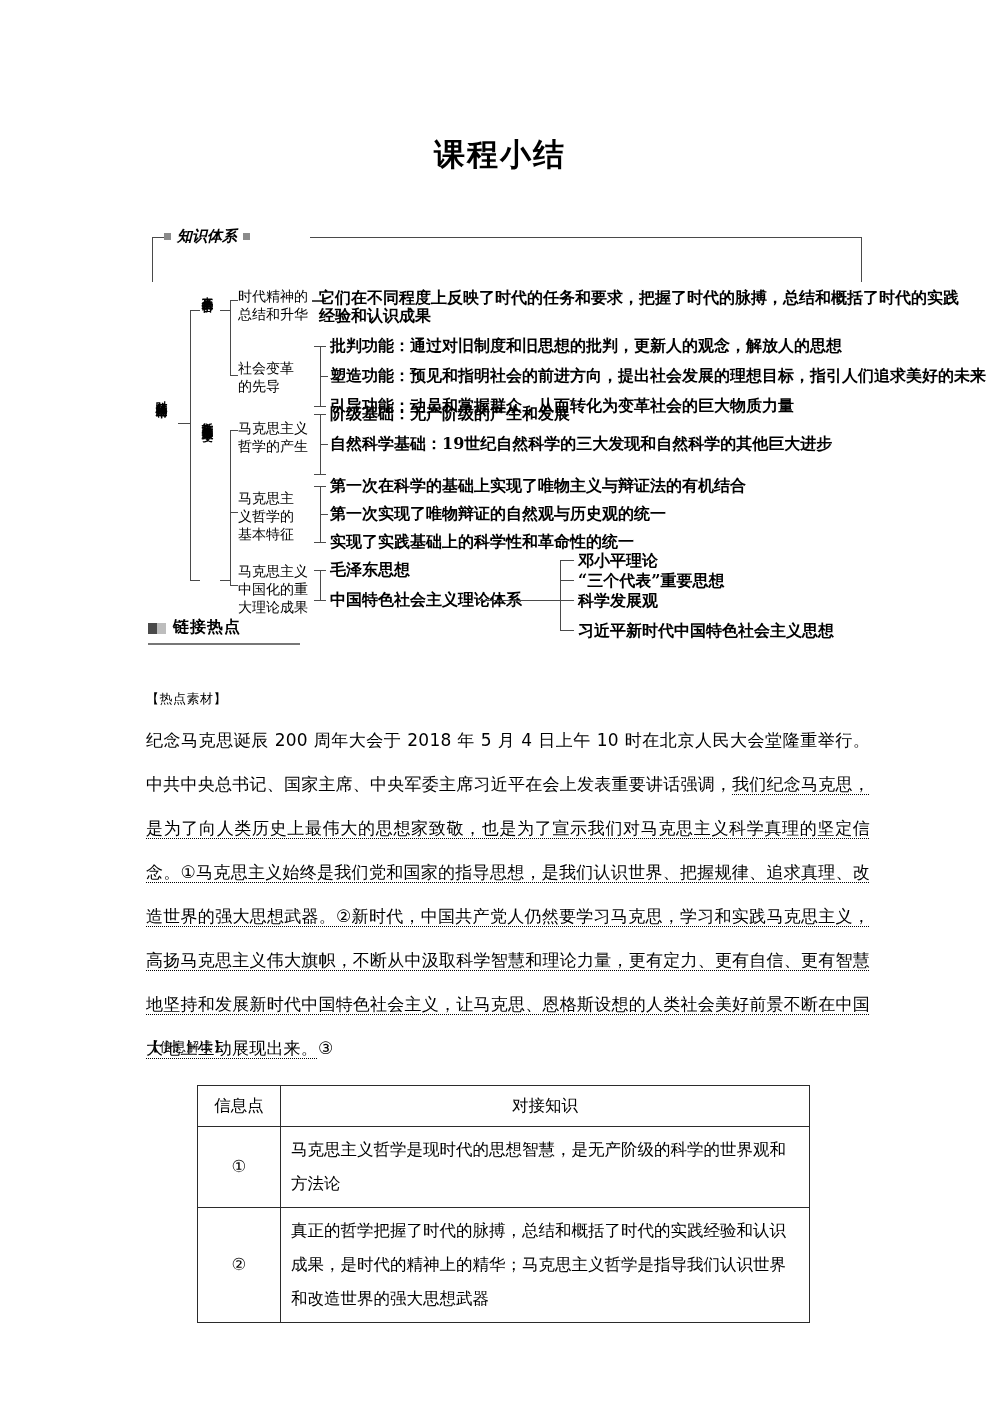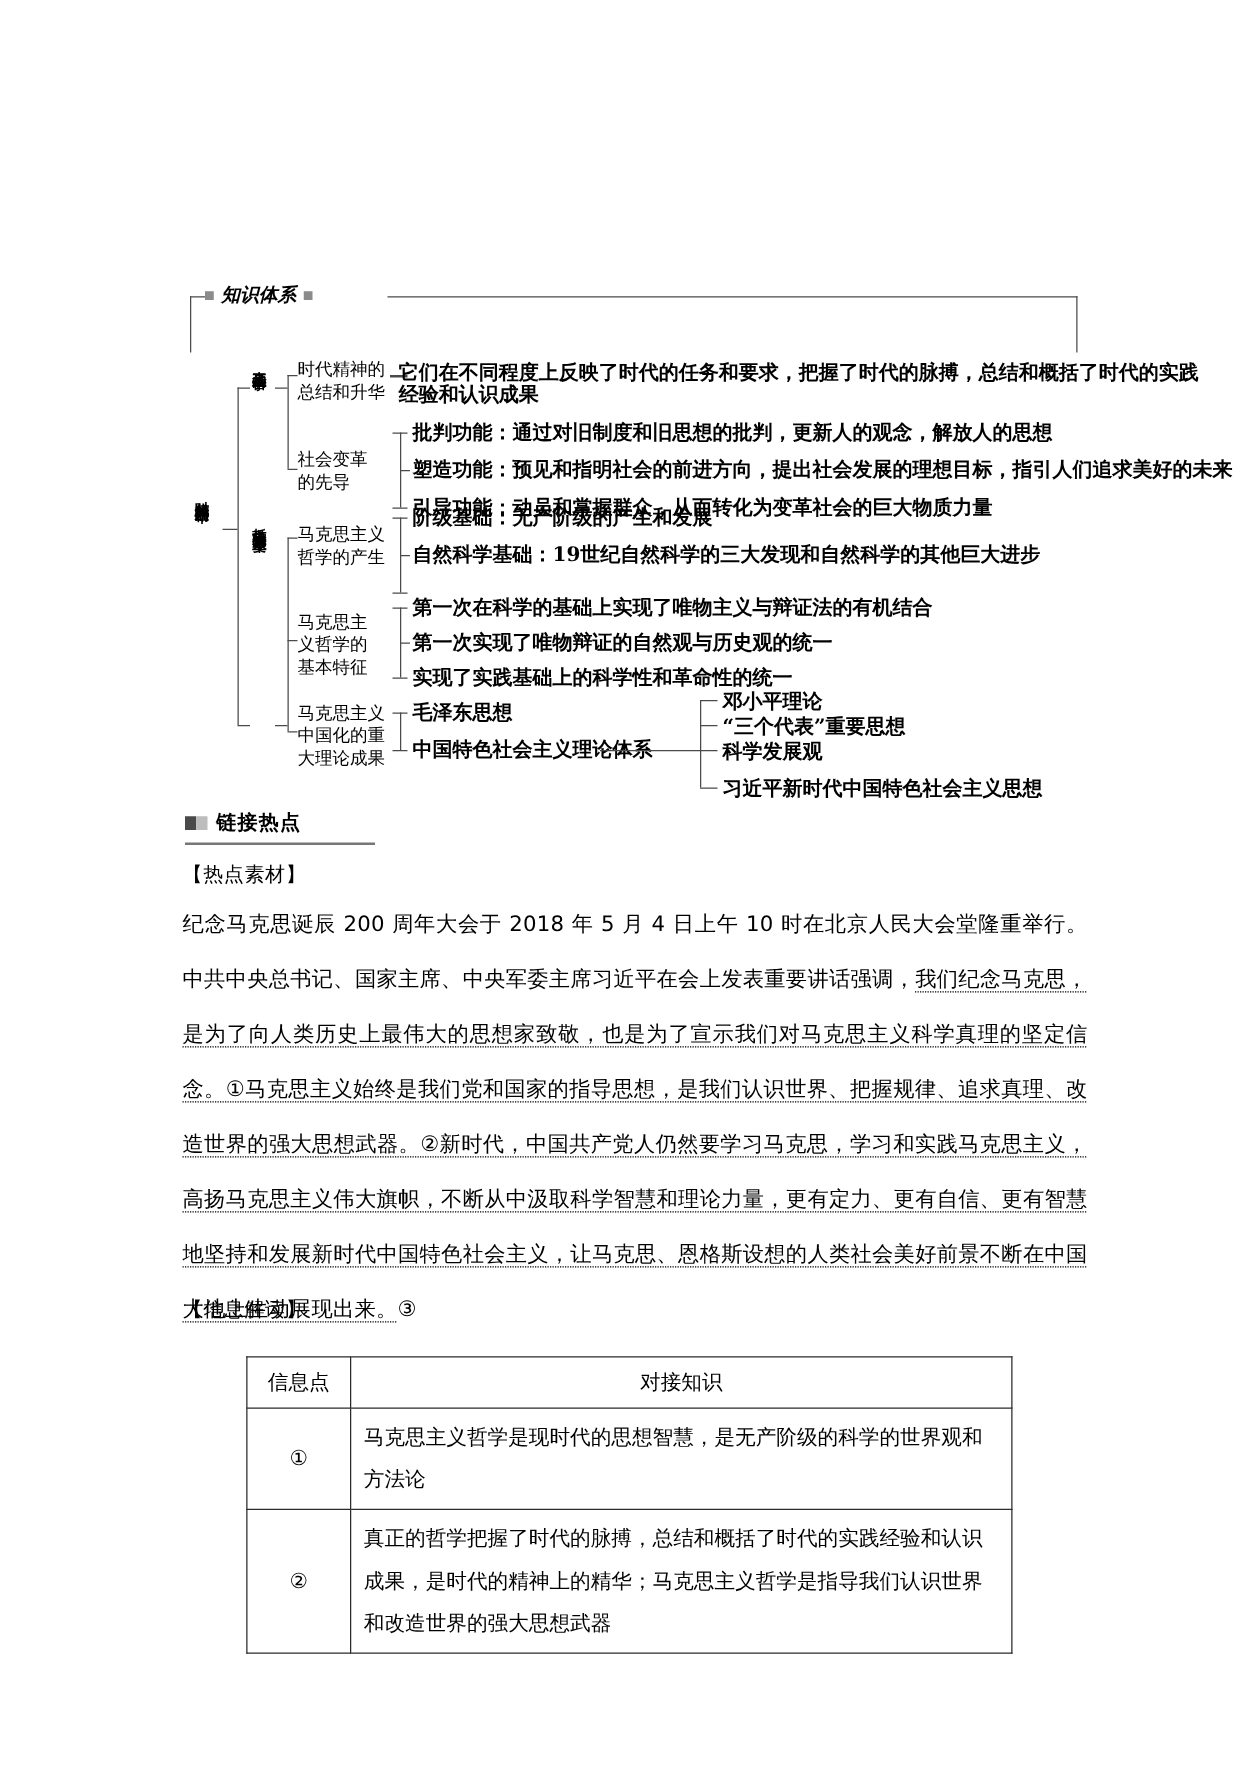--- a/index.html
+++ b/index.html
@@ -78,38 +78,38 @@
     font-size:16px;
     font-weight:bold;
     line-height:1.3;
     white-space:nowrap;
   }
   .ln{position:absolute;background:#4a4a4a;}
   .lnh{height:1px;}
   .lnv{width:1px;}
 
   
-  .lj-wrap{position:absolute;left:148px;top:648px;}
+  .lj-wrap{position:absolute;left:148px;top:617px;}
   .lj-ico{display:inline-block;vertical-align:middle;margin-right:7px;}
   .lj-ico i{display:inline-block;width:9px;height:11px;vertical-align:middle;}
   .lj-ico .d{background:#4a4a4a;}
   .lj-ico .l{background:#bdbdbd;}
   .lj-title{
     display:inline-block;vertical-align:middle;
     font-family:"DejaVu Sans","Liberation Sans",sans-serif;
     font-weight:bold;font-size:16px;letter-spacing:1px;
   }
   .lj-underline{
     position:absolute;left:0;top:26px;width:152px;height:2px;background:#777;
   }
 
   .sec-label{
     position:absolute;
     font-family:"DejaVu Sans","Liberation Sans",sans-serif;
-    font-size:16px;
+    font-size:13px;
     letter-spacing:0.5px;
   }
 
   .body-para{
     position:absolute;left:146px;top:718px;width:724px;
     font-family:"DejaVu Sans","Liberation Sans",sans-serif;
     font-size:17px;
     line-height:44px;
     text-align:justify;
     letter-spacing:0.2px;
@@ -136,20 +136,21 @@
   }
   .tbl td.c1{width:62px;text-align:center;}
   .tbl td.c2{text-align:left;}
   .tbl tr.head td{text-align:center;line-height:30px;padding:5px 10px;}
 </style>
 </head>
 <body>
 
 <div class="page">
 
+  <div class="doc-title">课程小结</div>
 
   <div class="ks-wrap">
     <div class="ks-header">
       <div class="ln lnh ks-corner-l"></div>
       <div class="ln lnv ks-leftline"></div>
       <div class="ks-title-box">
         <span class="ks-sq"></span><span class="ks-title-text">知识体系</span><span class="ks-sq"></span>
       </div>
       <div class="ln lnh ks-rightline" style="left:158px;width:552px;"></div>
       <div class="ln lnv ks-corner-r" style="left:709px;"></div>

